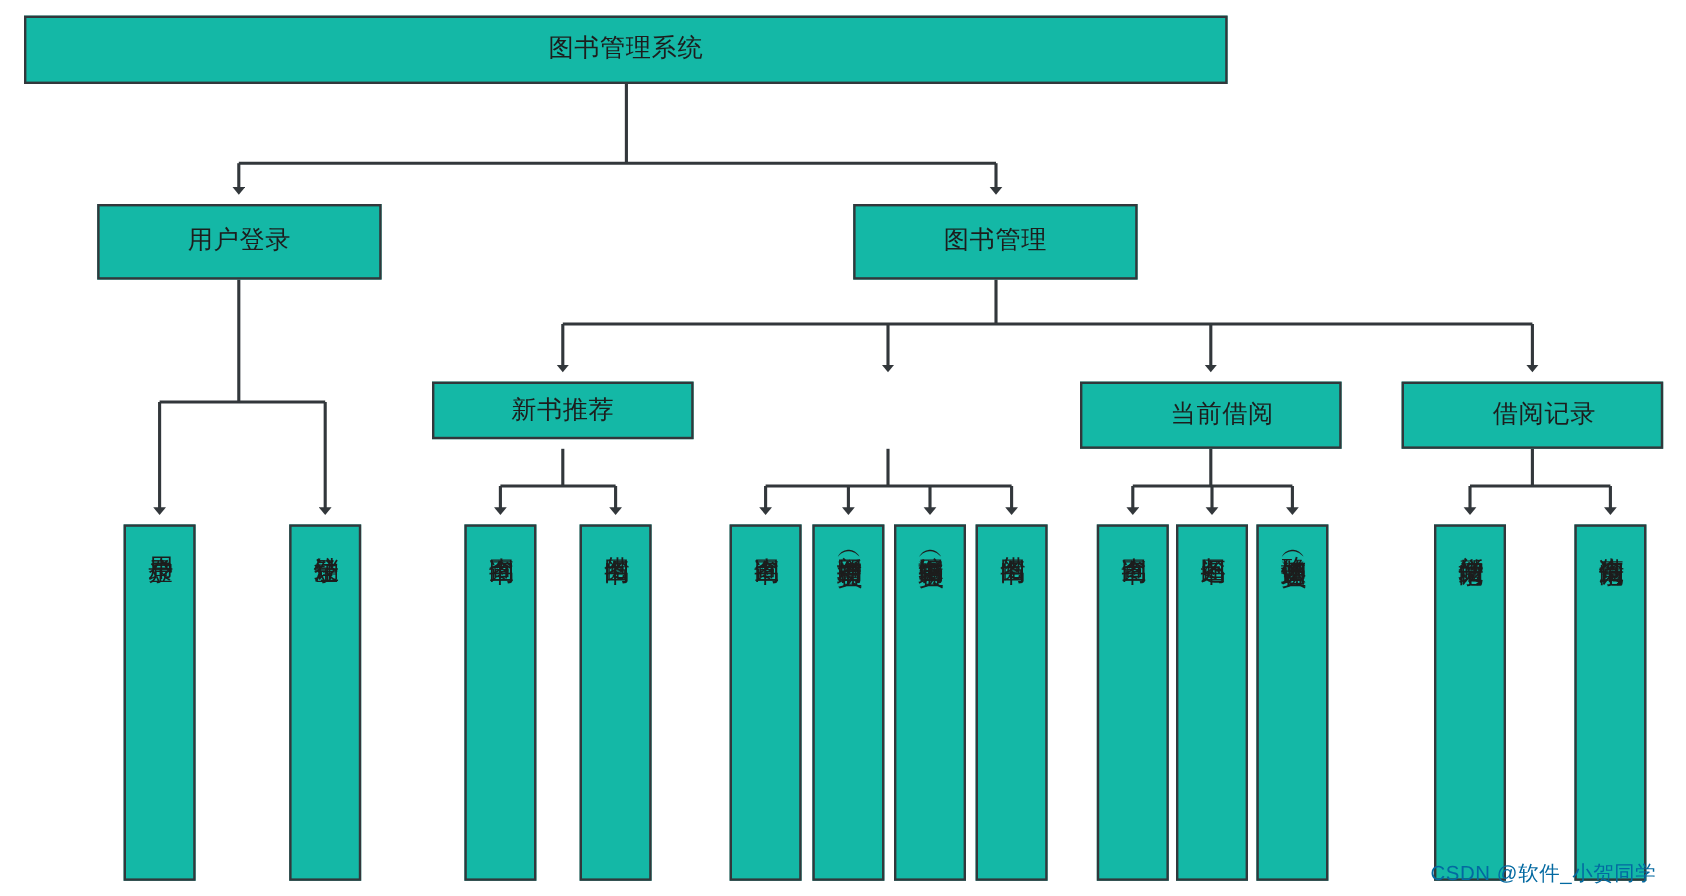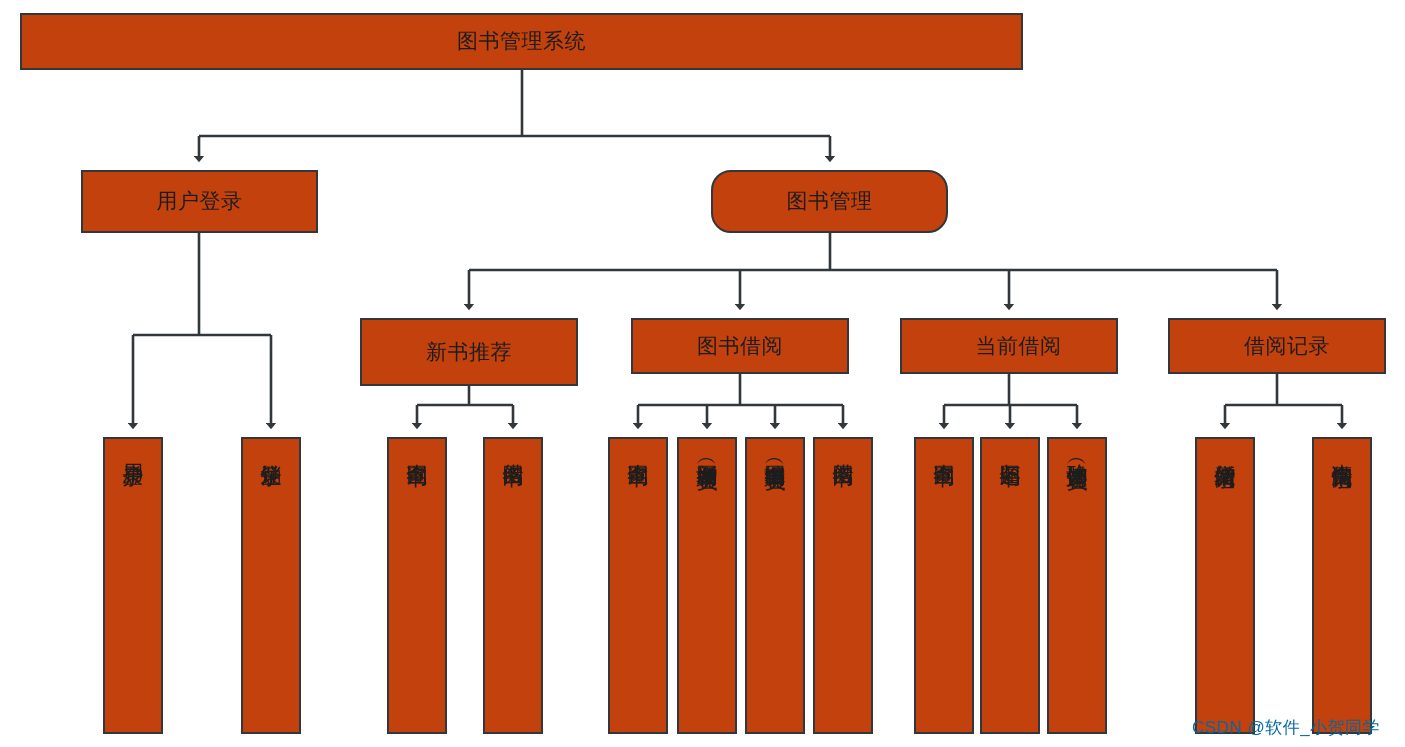--- a/index.html
+++ b/index.html
@@ -22,21 +22,21 @@
     position: absolute;
     left: 0;
     top: 0;
     width: 1405px;
     height: 747px;
     pointer-events: none;
   }
   .node {
     position: absolute;
     box-sizing: border-box;
-    background: #c2410c;
+    background: #14b8a6;
     border: 2px solid #32373b;
     display: flex;
     align-items: center;
     justify-content: center;
     color: #1d1d1d;
   }
   .node .label {
     display: block;
     text-align: center;
     line-height: 1.18;
@@ -126,29 +126,26 @@
     </g>
   </svg>
 
   <div class="node root horiz" style="left:20px; top:13px; width:1003px; height:57px;">
     <span class="label">图书管理系统</span>
   </div>
 
   <div class="node horiz" style="left:81px; top:170px; width:237px; height:63px;">
     <span class="label">用户登录</span>
   </div>
-  <div class="node horiz" style="left:711px; top:170px; width:237px; height:63px;border-radius:20px;">
+  <div class="node horiz" style="left:711px; top:170px; width:237px; height:63px;">
     <span class="label">图书管理</span>
   </div>
 
-  <div class="node horiz" style="left:360px; top:318px; width:218px; height:68px;">
+  <div class="node horiz" style="left:360px; top:318px; width:218px; height:48px;">
     <span class="label">新书推荐</span>
-  </div>
-  <div class="node horiz" style="left:631px; top:318px; width:218px; height:56px;">
-    <span class="label">图书借阅</span>
   </div>
   <div class="node horiz" style="left:900px; top:318px; width:218px; height:56px;padding-left:19px;">
     <span class="label">当前借阅</span>
   </div>
   <div class="node horiz" style="left:1168px; top:318px; width:218px; height:56px;padding-left:20px;">
     <span class="label">借阅记录</span>
   </div>
 
   <div class="node vert" style="left:103px; top:437px; width:60px; height:297px;">
     <span class="label">用户登录</span>

